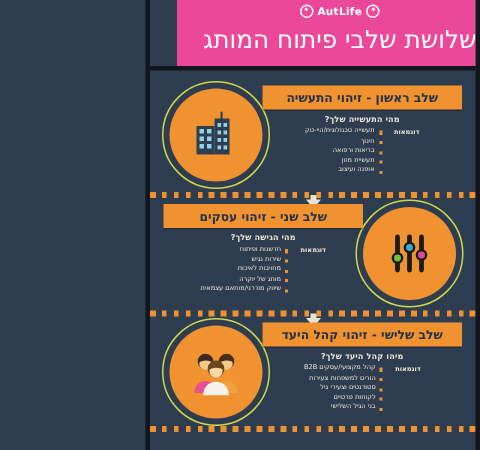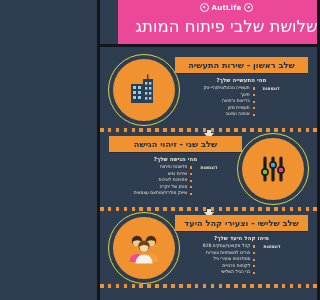--- a/index.html
+++ b/index.html
@@ -165,21 +165,21 @@
           <rect x="18" y="14" width="2.4" height="2.6"></rect>
             <rect x="22" y="14" width="2.4" height="2.6"></rect>
           <rect x="18" y="19" width="2.4" height="2.6"></rect>
             <rect x="22" y="19" width="2.4" height="2.6"></rect>
           <rect x="18" y="24" width="2.4" height="2.6"></rect>
             <rect x="22" y="24" width="2.4" height="2.6"></rect>
         </g>
       </svg>
     </div>
     <div class="txtcol txt-right">
-      <div class="step-bar">שלב ראשון - שירות התעשיה</div>
+      <div class="step-bar">שלב ראשון - זיהוי התעשיה</div>
       <div class="sub-head">מהי התעשייה שלך?</div>
       <div class="kv">
         <span class="kv-label">דוגמאות</span>
         <ul class="bullets">
           <li>תעשייה טכנולוגית/היי-טק</li>
           <li>חינוך</li>
           <li>בריאות ורפואה</li>
           <li>תעשיית מזון</li>
           <li>אופנה ועיצוב</li>
         </ul>
@@ -227,21 +227,21 @@
           <line x1="8" y1="5" x2="8" y2="27"></line>
           <line x1="16" y1="5" x2="16" y2="27"></line>
           <line x1="24" y1="5" x2="24" y2="27"></line>
         </g>
         <circle cx="8" cy="19" r="3.1" fill="#6ec72d" stroke="#1b1b1b" stroke-width="1.6"></circle>
         <circle cx="16" cy="12" r="3.1" fill="#3ba7e0" stroke="#1b1b1b" stroke-width="1.6"></circle>
         <circle cx="24" cy="17" r="3.1" fill="#e0459a" stroke="#1b1b1b" stroke-width="1.6"></circle>
       </svg>
     </div>
     <div class="txtcol txt-left">
-      <div class="step-bar">שלב שני - זיהוי הגישה</div>
+      <div class="step-bar">שלב שני - זיהוי עסקים</div>
       <div class="sub-head">מהי הגישה שלך?</div>
       <div class="kv">
         <span class="kv-label">דוגמאות</span>
         <ul class="bullets">
           <li>חדשנות ופיתוח</li>
           <li>שירות נגיש</li>
           <li>מחויבות לאיכות</li>
           <li>מותג של יוקרה</li>
           <li>שיווק מודרני/מותאם עצמאית</li>
         </ul>
@@ -296,21 +296,21 @@
         <path d="M20 8.5a5.2 5.2 0 0 1 10 0c0 1-1 .6-2 .3-2-.7-4-.7-6 .2-1 .4-2 .6-2-.5z" fill="#4a2f18"></path>
         <path d="M17.5 30c0-5 3.4-8 7.5-8s7.5 3 7.5 8z" fill="#f2a03d"></path>
 
         <circle cx="18" cy="14" r="5.6" fill="#6b4420"></circle>
         <circle cx="18" cy="15.4" r="4.4" fill="#f7d7a6"></circle>
         <path d="M12.6 13.4a5.5 5.5 0 0 1 10.8 0c0 1.1-1.1.7-2.2.3-2.2-.8-4.3-.8-6.5.2-1.1.5-2.1.7-2.1-.5z" fill="#6b4420"></path>
         <path d="M9.5 31.5c0-5.6 3.8-9 8.5-9s8.5 3.4 8.5 9z" fill="#f3f1ea"></path>
       </svg>
     </div>
     <div class="txtcol txt-right">
-      <div class="step-bar">שלב שלישי - וצעירי קהל היעד</div>
+      <div class="step-bar">שלב שלישי - זיהוי קהל היעד</div>
       <div class="sub-head">מיהו קהל היעד שלך?</div>
       <div class="kv">
         <span class="kv-label">דוגמאות</span>
         <ul class="bullets">
           <li>קהל מקצועי/עסקים B2B</li>
           <li>הורים למשפחות צעירות</li>
           <li>סטודנטים וצעירי גיל</li>
           <li>לקוחות פרטיים</li>
           <li>בני הגיל השלישי</li>
         </ul>

